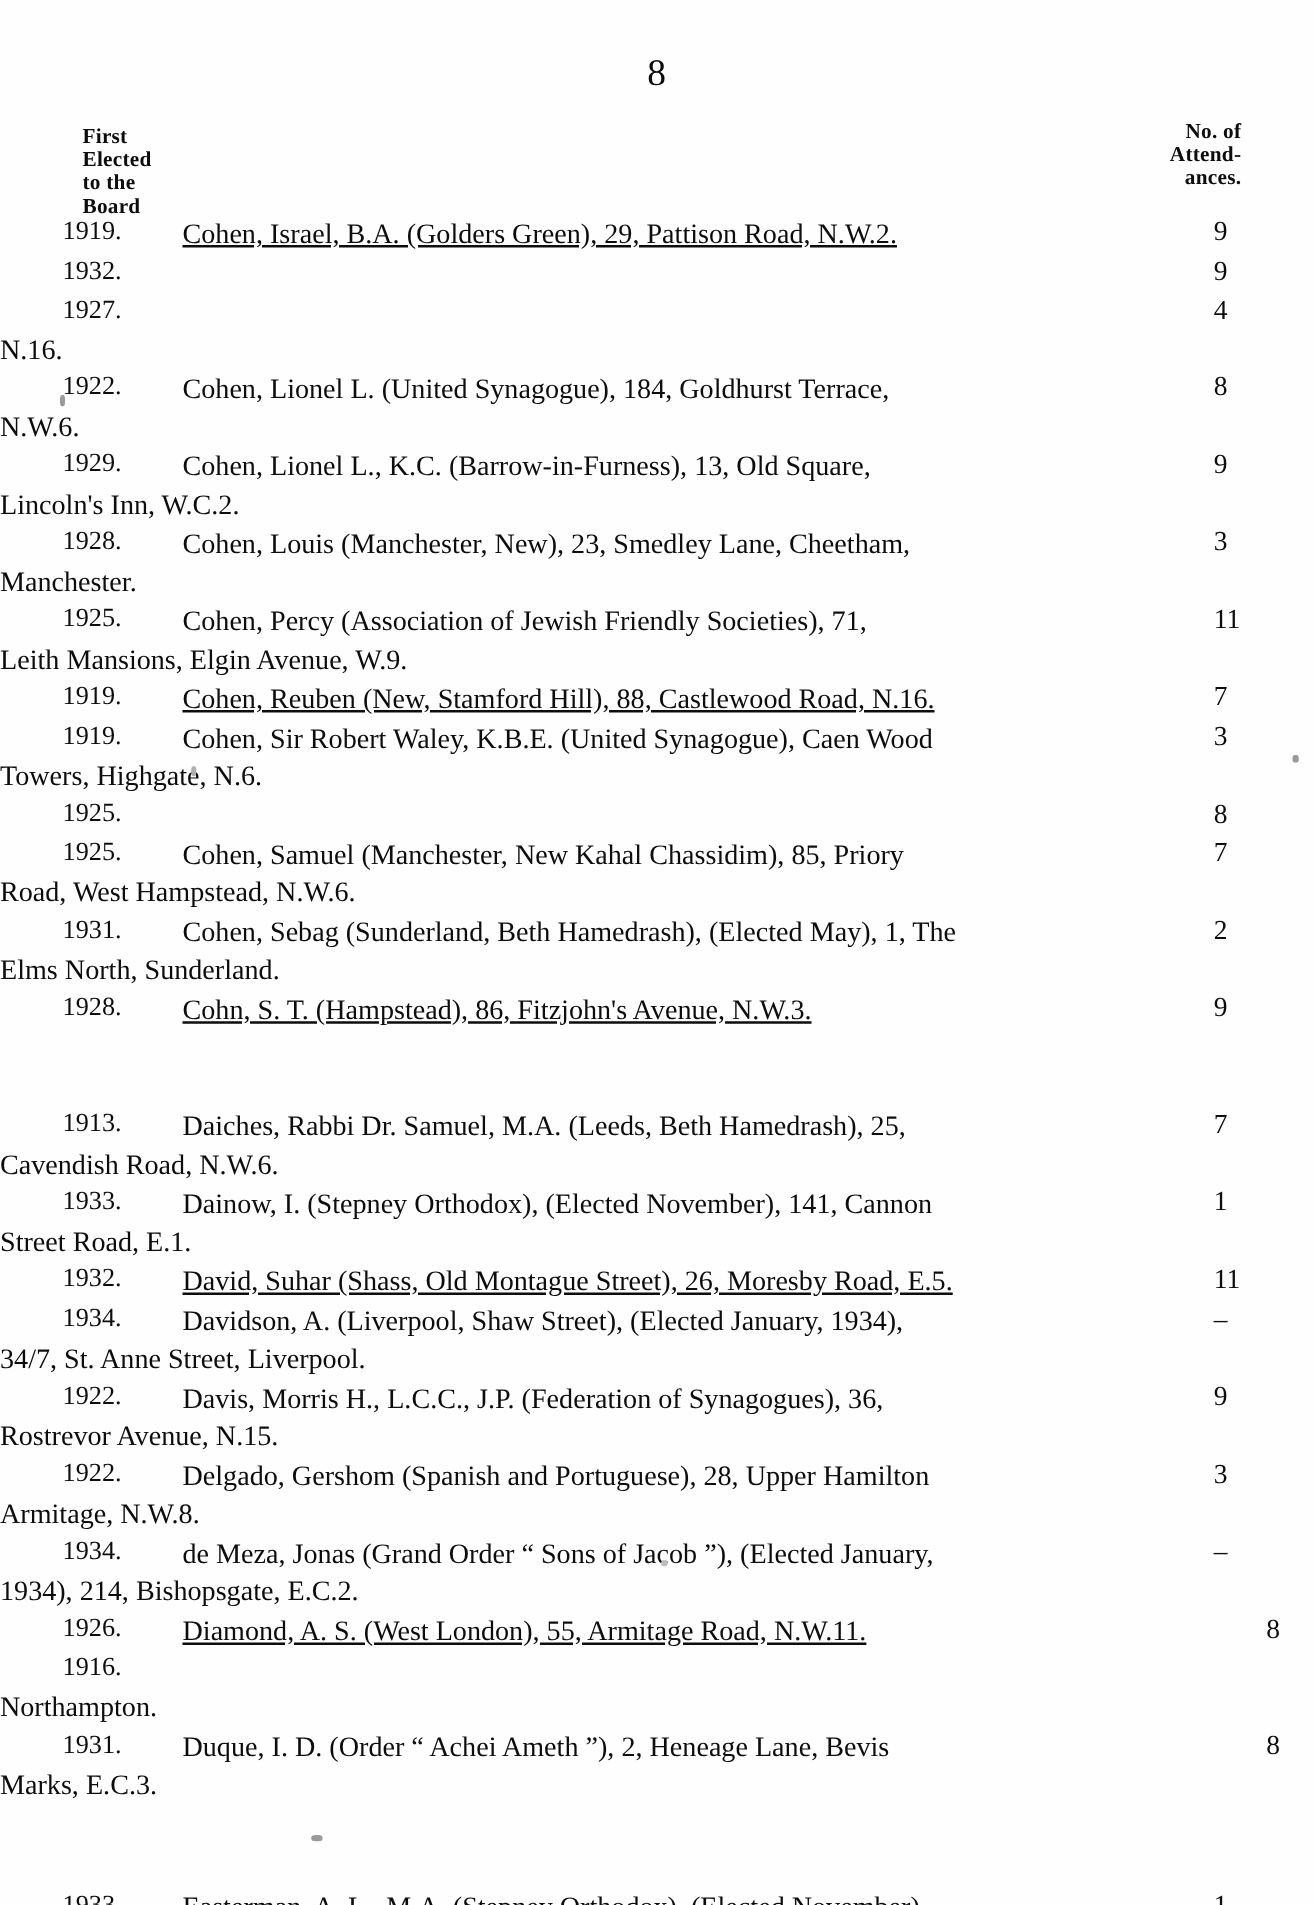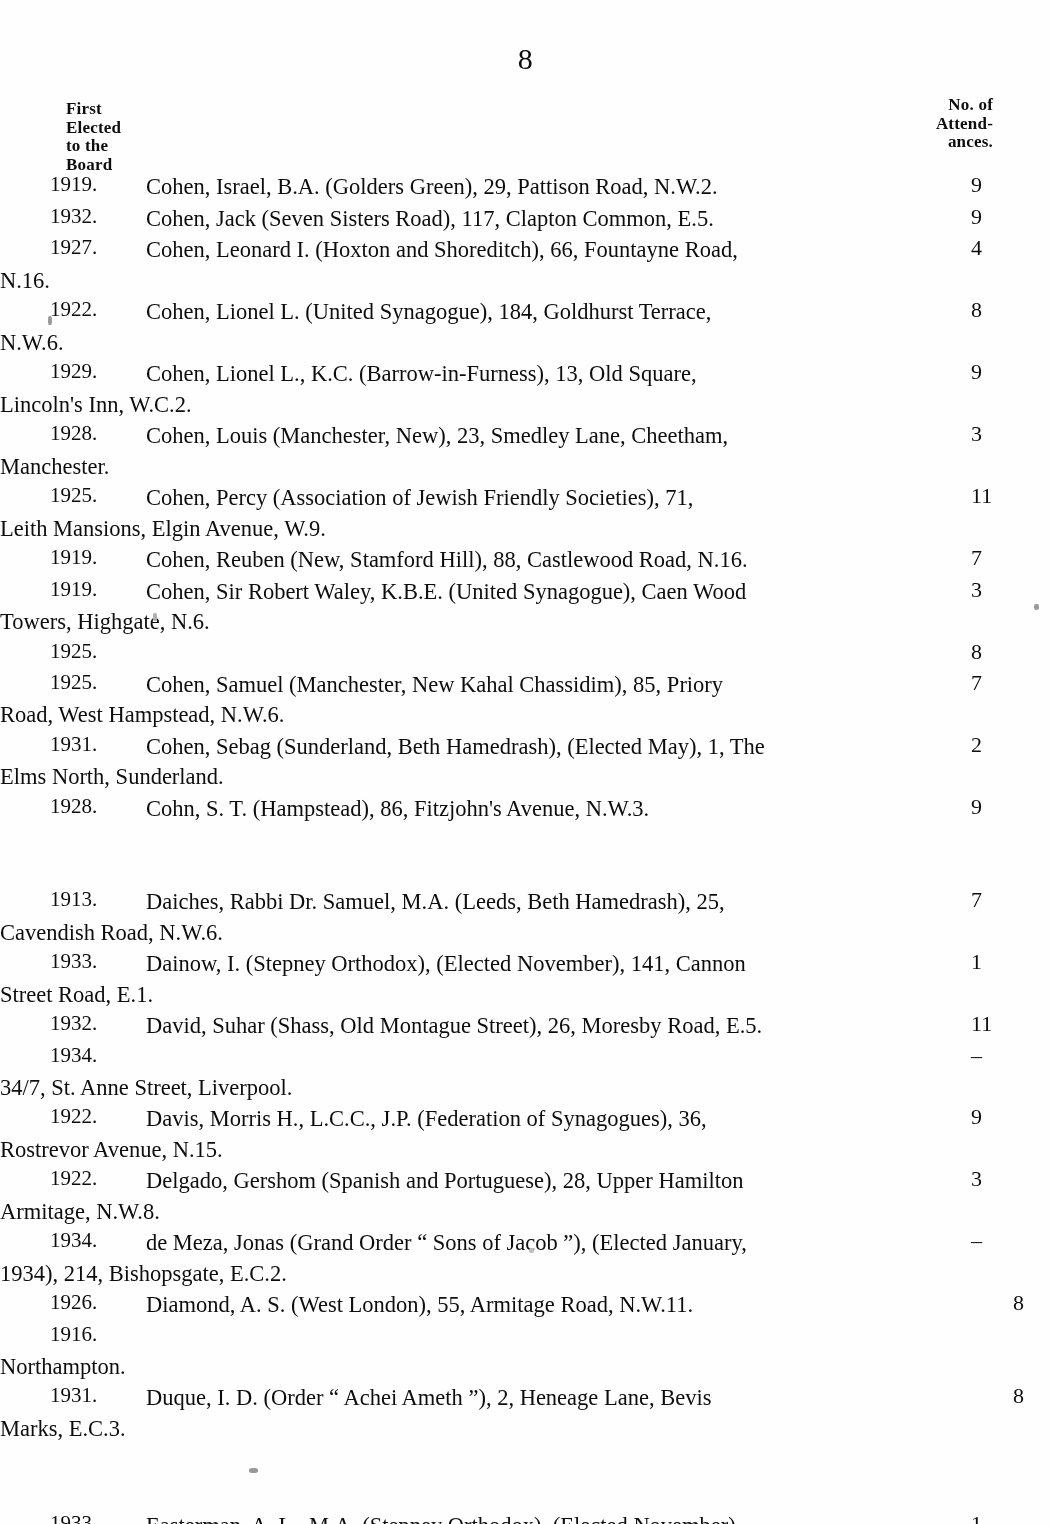--- a/index.html
+++ b/index.html
@@ -83,21 +83,21 @@
   }
   .body-text {
     display: block;
     margin-left: 146px;
     margin-right: 92px;
     font-size: 22.5px;
     line-height: 30.5px;
     text-align: justify;
     text-justify: inter-word;
   }
-  .body-text.noflush { text-align: left; }
+  .body-text.noflush { text-align: left; text-decoration: underline; }
   .cont {
     display: block;
     margin-right: 92px;
     font-size: 22.5px;
     line-height: 30.5px;
     text-align: left;
   }
   .att {
     position: absolute;
     right: 22px;
@@ -151,28 +151,26 @@
       <div class="entry">
         <div class="entry-line">
           <span class="year">1919.</span>
           <span class="body-text noflush">Cohen, Israel, B.A. (Golders Green), 29, Pattison Road, N.W.2.</span>
           <span class="att">9</span>
         </div>
       </div>
       <div class="entry">
         <div class="entry-line">
           <span class="year">1932.</span>
-          <span class="body-text noflush">Cohen, Jack (Seven Sisters Road), 117, Clapton Common, E.5.</span>
           <span class="att">9</span>
         </div>
       </div>
       <div class="entry">
         <div class="entry-line">
           <span class="year">1927.</span>
-          <span class="body-text">Cohen, Leonard I. (Hoxton and Shoreditch), 66, Fountayne Road,</span>
           <span class="att">4</span>
         </div>
         <div class="cont">N.16.</div>
       </div>
       <div class="entry">
         <div class="entry-line">
           <span class="year">1922.</span>
           <span class="body-text">Cohen, Lionel L. (United Synagogue), 184, Goldhurst Terrace,</span>
           <span class="att">8</span>
         </div>
@@ -266,20 +264,21 @@
       <div class="entry">
         <div class="entry-line">
           <span class="year">1932.</span>
           <span class="body-text noflush">David, Suhar (Shass, Old Montague Street), 26, Moresby Road, E.5.</span>
           <span class="att">11</span>
         </div>
       </div>
       <div class="entry">
         <div class="entry-line">
           <span class="year">1934.</span>
+          <span class="body-text">Davidson, A. (Liverpool, Shaw Street), (Elected  January,  1934),</span>
           <span class="att dash">–</span>
         </div>
         <div class="cont">34/7, St. Anne Street, Liverpool.</div>
       </div>
       <div class="entry">
         <div class="entry-line">
           <span class="year">1922.</span>
           <span class="body-text">Davis, Morris H., L.C.C., J.P. (Federation of Synagogues), 36,</span>
           <span class="att">9</span>
         </div>

